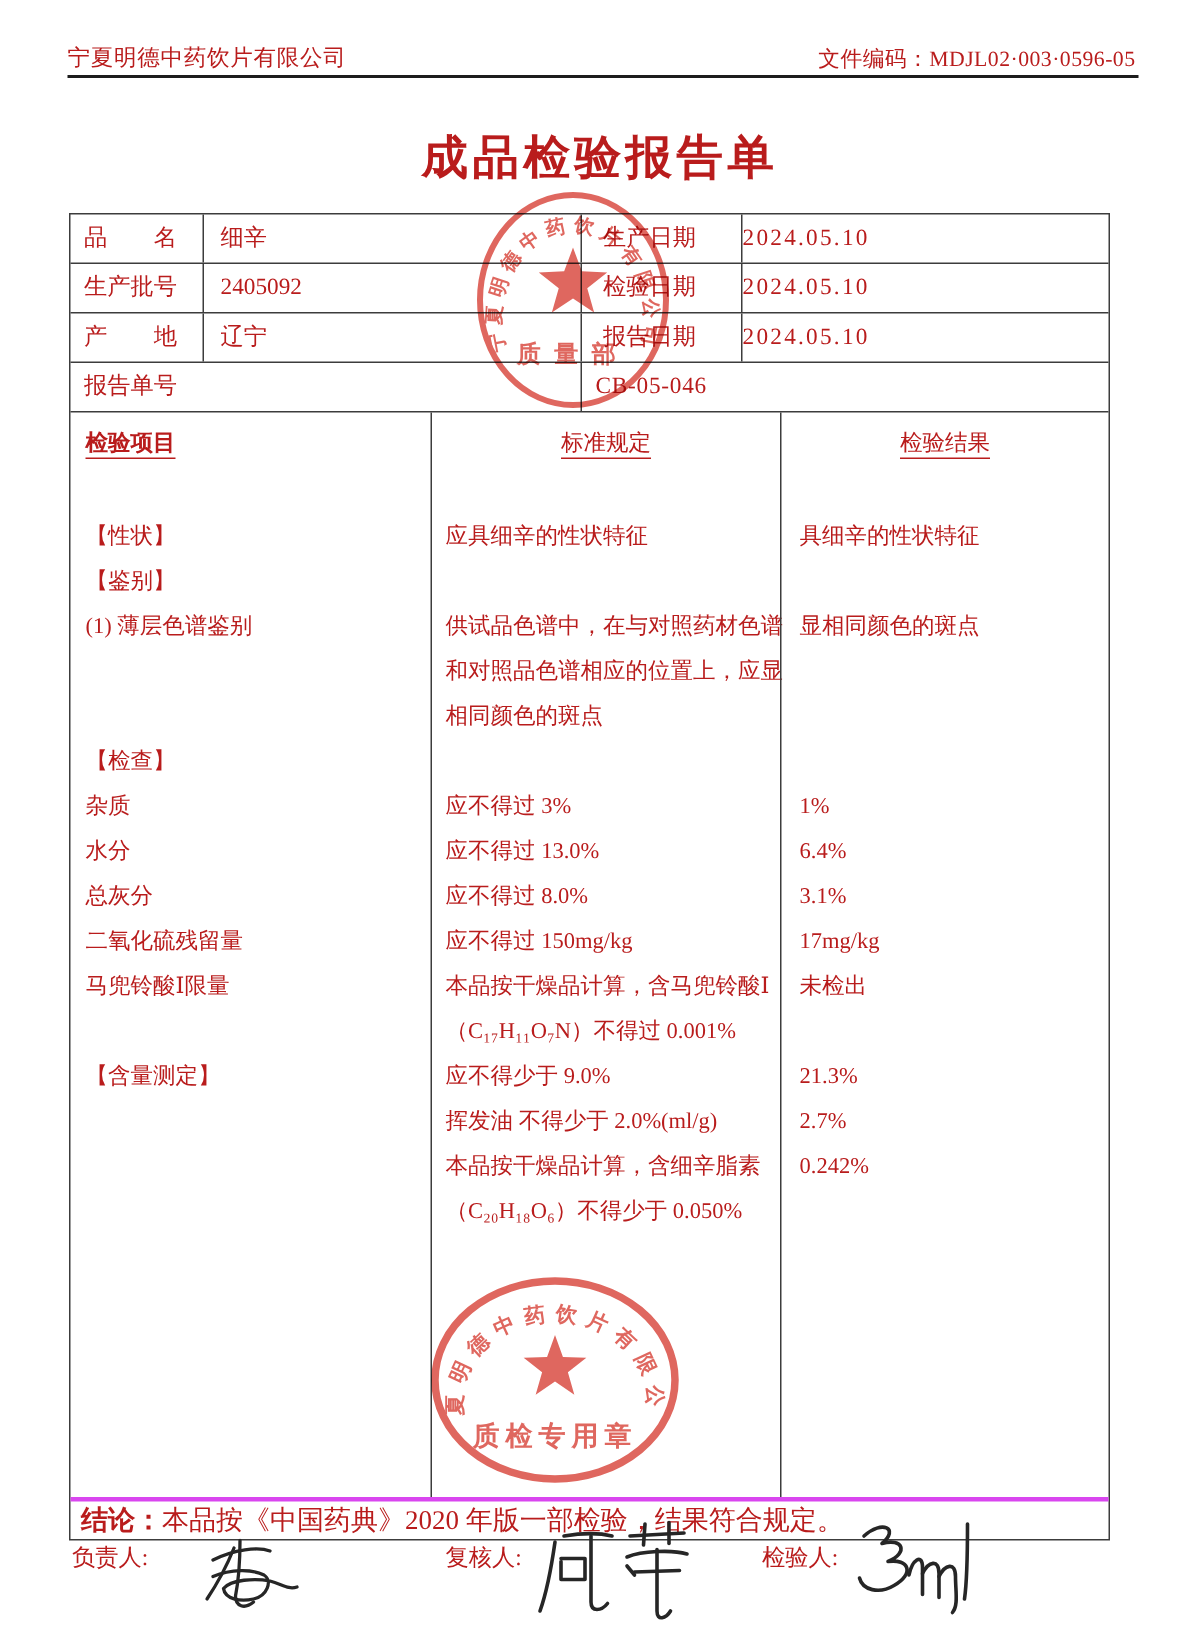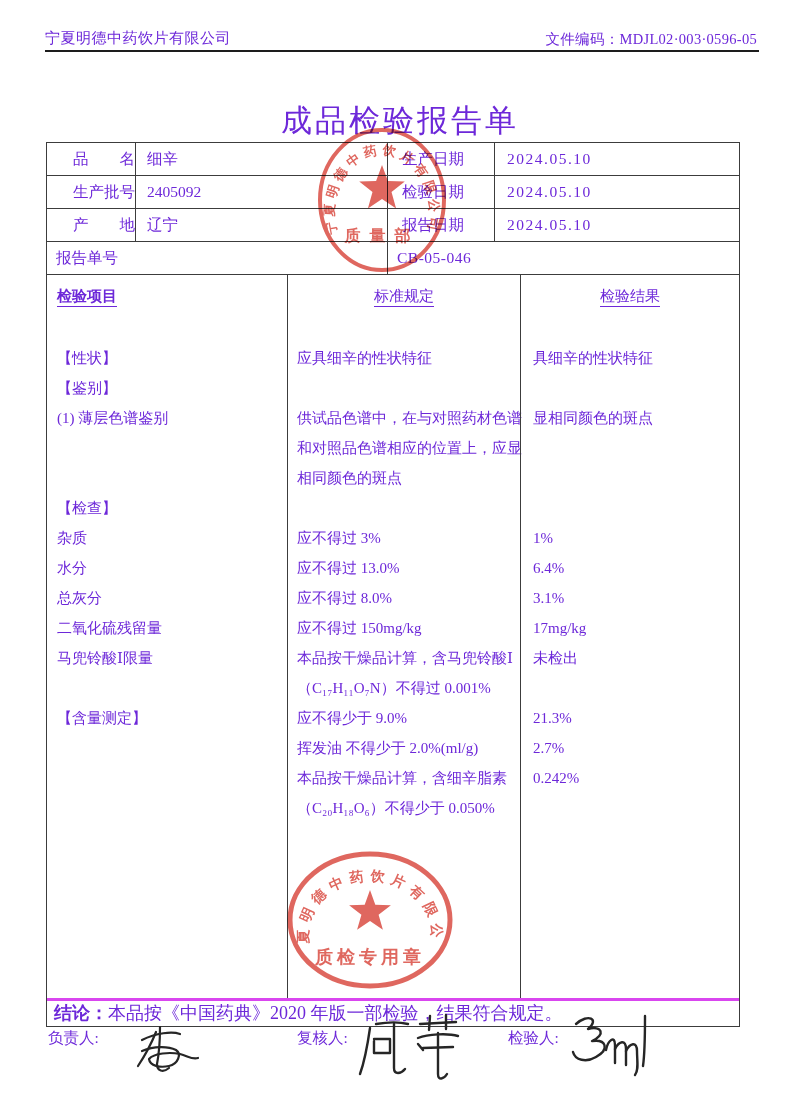--- a/index.html
+++ b/index.html
@@ -1,40 +1,40 @@
 <!DOCTYPE html>
 <html><head>
 <meta charset="utf-8">
 <style>
   html,body{margin:0;padding:0;}
   .page{
     position:relative; width:800px; height:1099px; background:#ffffff;
-    font-family:"Liberation Serif","DejaVu Serif",serif; color:#6d28d9;
+    font-family:"Liberation Serif","DejaVu Serif",serif; color:#b91c1c;
     overflow:hidden;
   }
   
   .hdr-company{position:absolute; left:45px; top:29px; font-size:15px; letter-spacing:.5px;}
   .hdr-filecode{position:absolute; right:43px; top:30px; font-size:14.5px; letter-spacing:.3px;}
   .hdr-rule{position:absolute; left:45px; top:50px; width:714px; height:2px; background:#1d1d1d;}
   .doc-title{
-    position:absolute; left:0; top:100px; width:100%;
-    text-align:center; font-size:31px; font-weight:normal; letter-spacing:3px;
+    position:absolute; left:0; top:84px; width:100%;
+    text-align:center; font-size:31px; font-weight:bold; letter-spacing:3px;
   }
   
   .doc-table{
     position:absolute; left:46px; top:142px; width:692px;
     border:1px solid #3c3c3c; font-size:15.5px;
   }
   .irow{display:flex; height:32px; line-height:32px; border-bottom:1px solid #3c3c3c; white-space:nowrap;}
   .icell{box-sizing:border-box; overflow:visible;}
   .icell + .icell{border-left:1px solid #3c3c3c;}
-  .ic-label{width:88px; padding-left:9px;text-align:right;}
+  .ic-label{width:88px; padding-left:9px;}
   .ic-value{width:252px; padding-left:11px;}
   .ic-dlabel{width:107px; padding-left:14px;}
-  .ic-date{width:245px; padding-left:12px; letter-spacing:1.5px;}
+  .ic-date{width:245px; padding-left:0; letter-spacing:1.5px;}
   .ic-report-label{width:340px; padding-left:9px;}
   .ic-report-value{width:352px; padding-left:9px; letter-spacing:.5px;}
   
   .main-cols{display:flex; height:723px; font-size:15px;}
   .mcol{box-sizing:border-box; position:relative;}
   .mcol1{width:240px;}
   .mcol2{width:233px; border-left:1px solid #3c3c3c;}
   .mcol3{width:219px; border-left:1px solid #3c3c3c;}
   .mhead{height:38px; line-height:42px; white-space:nowrap;}
   .mhead.center{text-align:center;}

